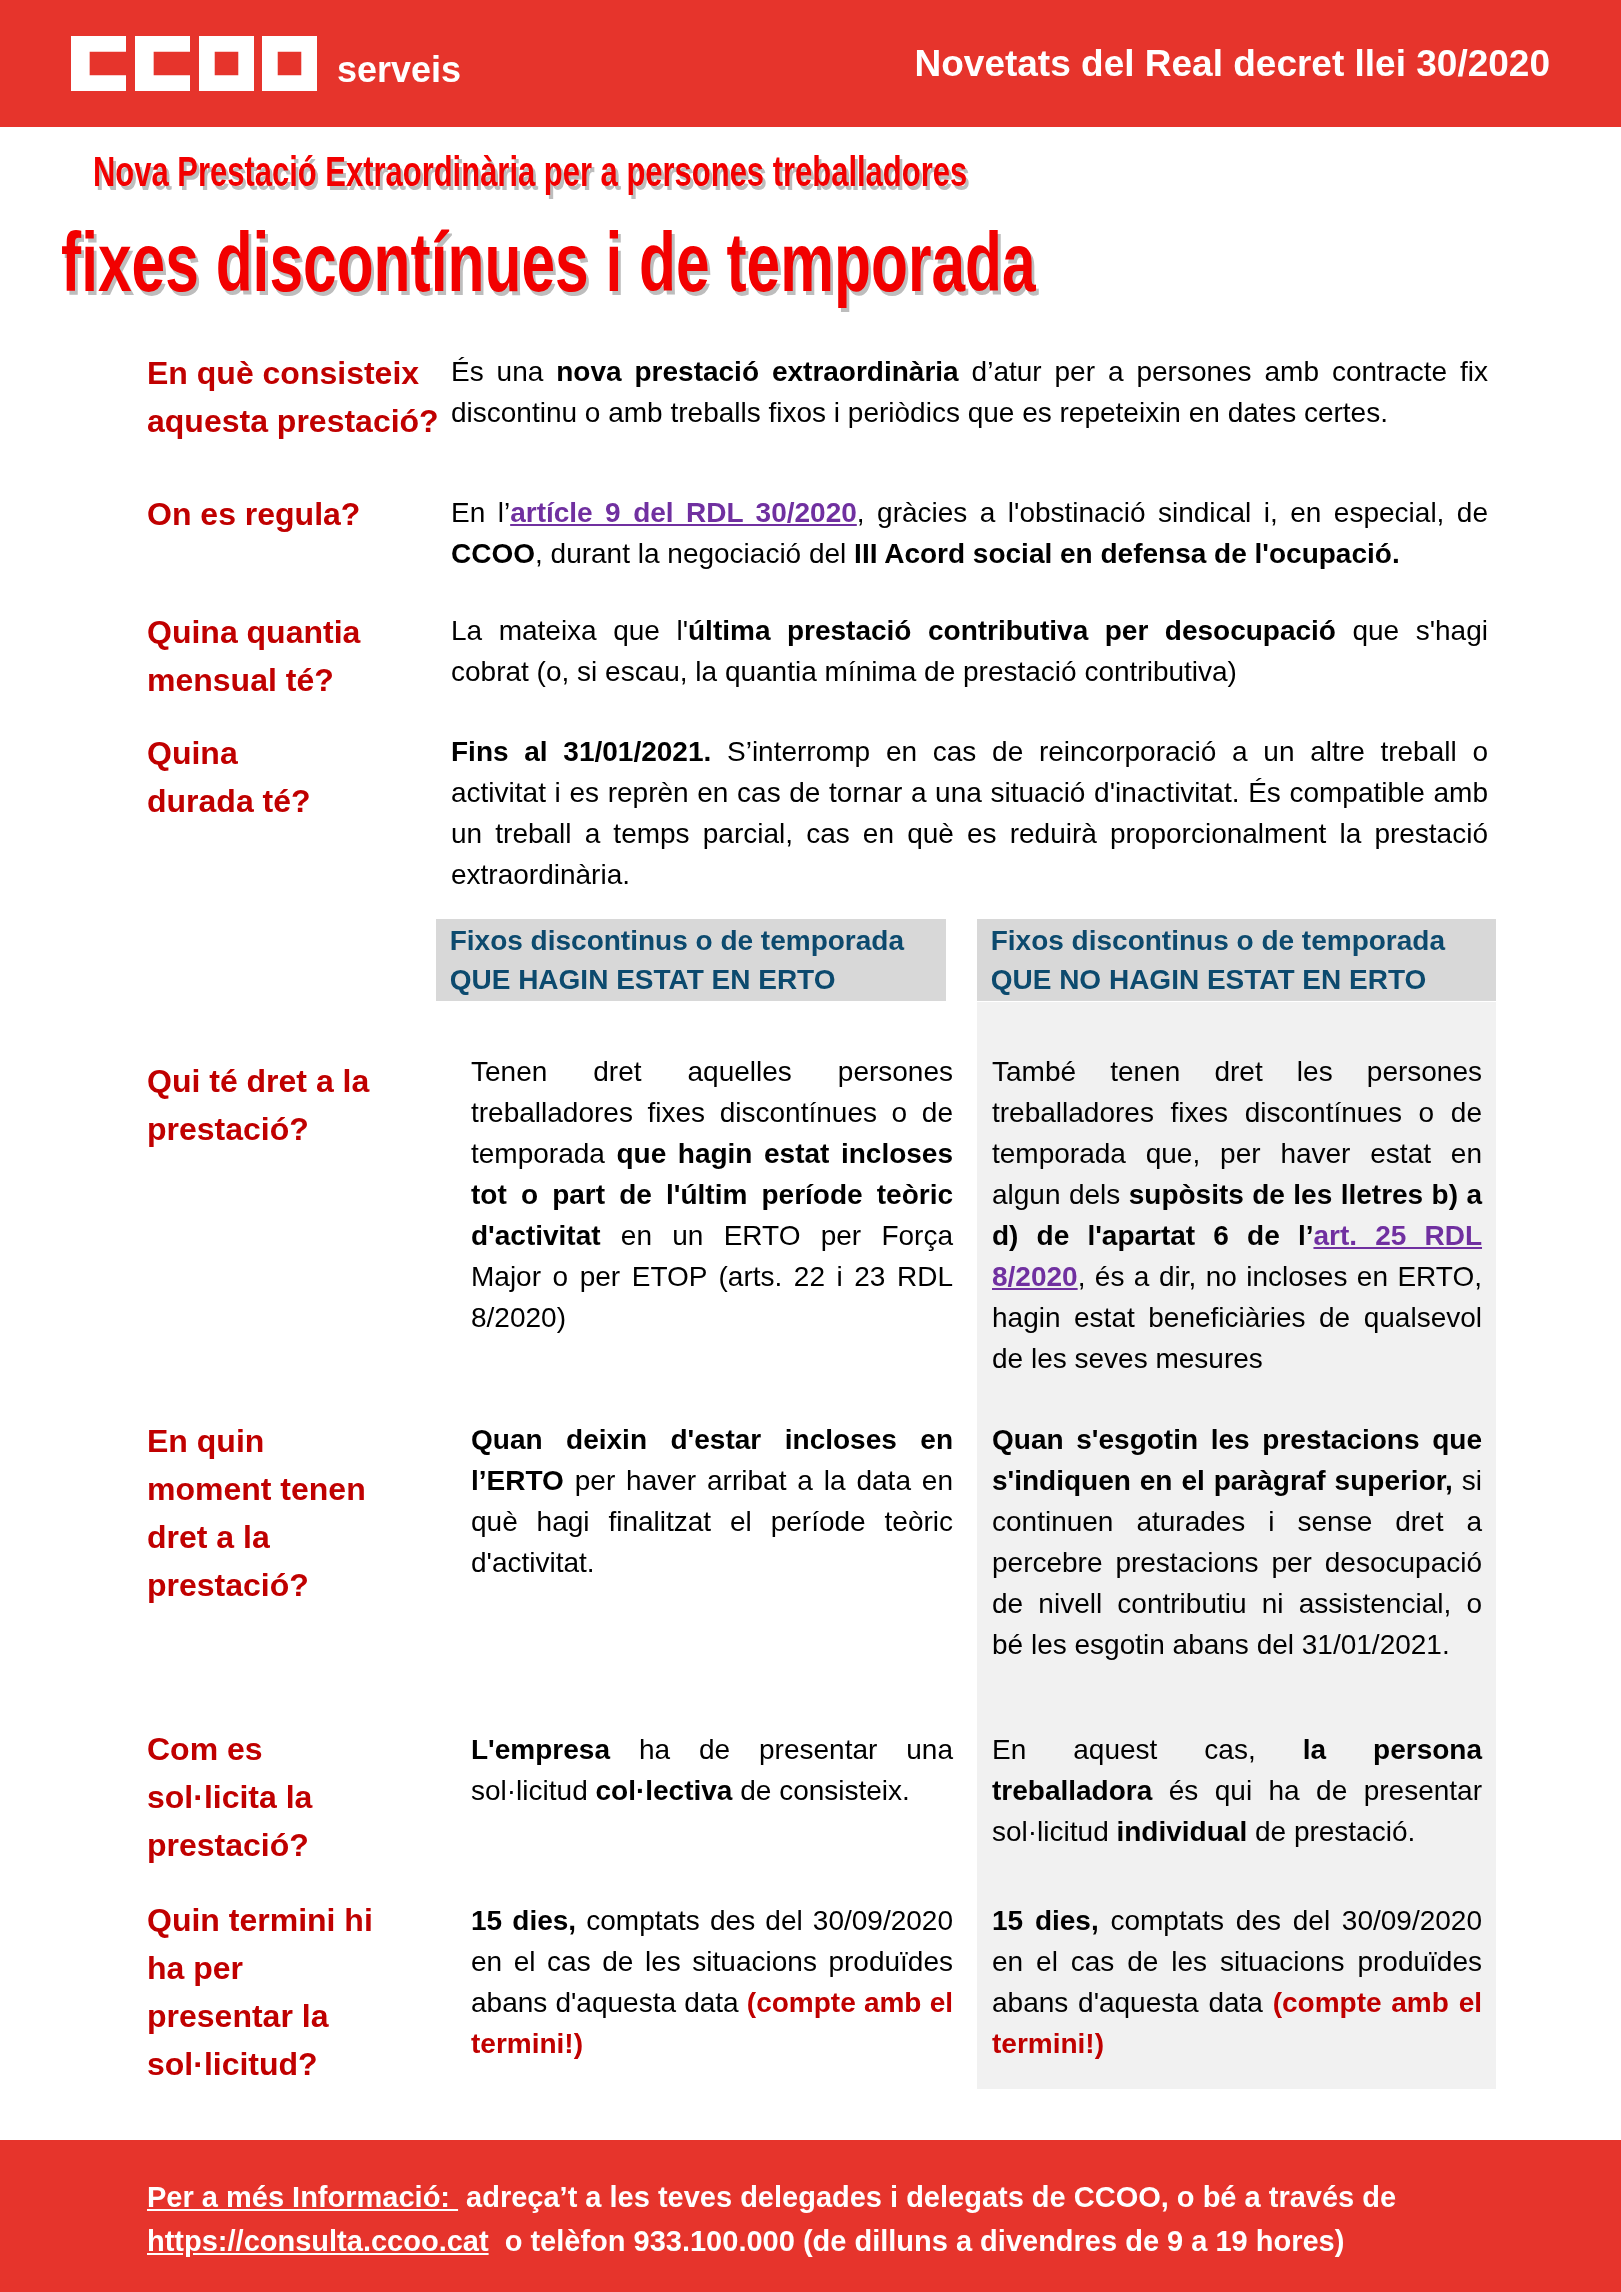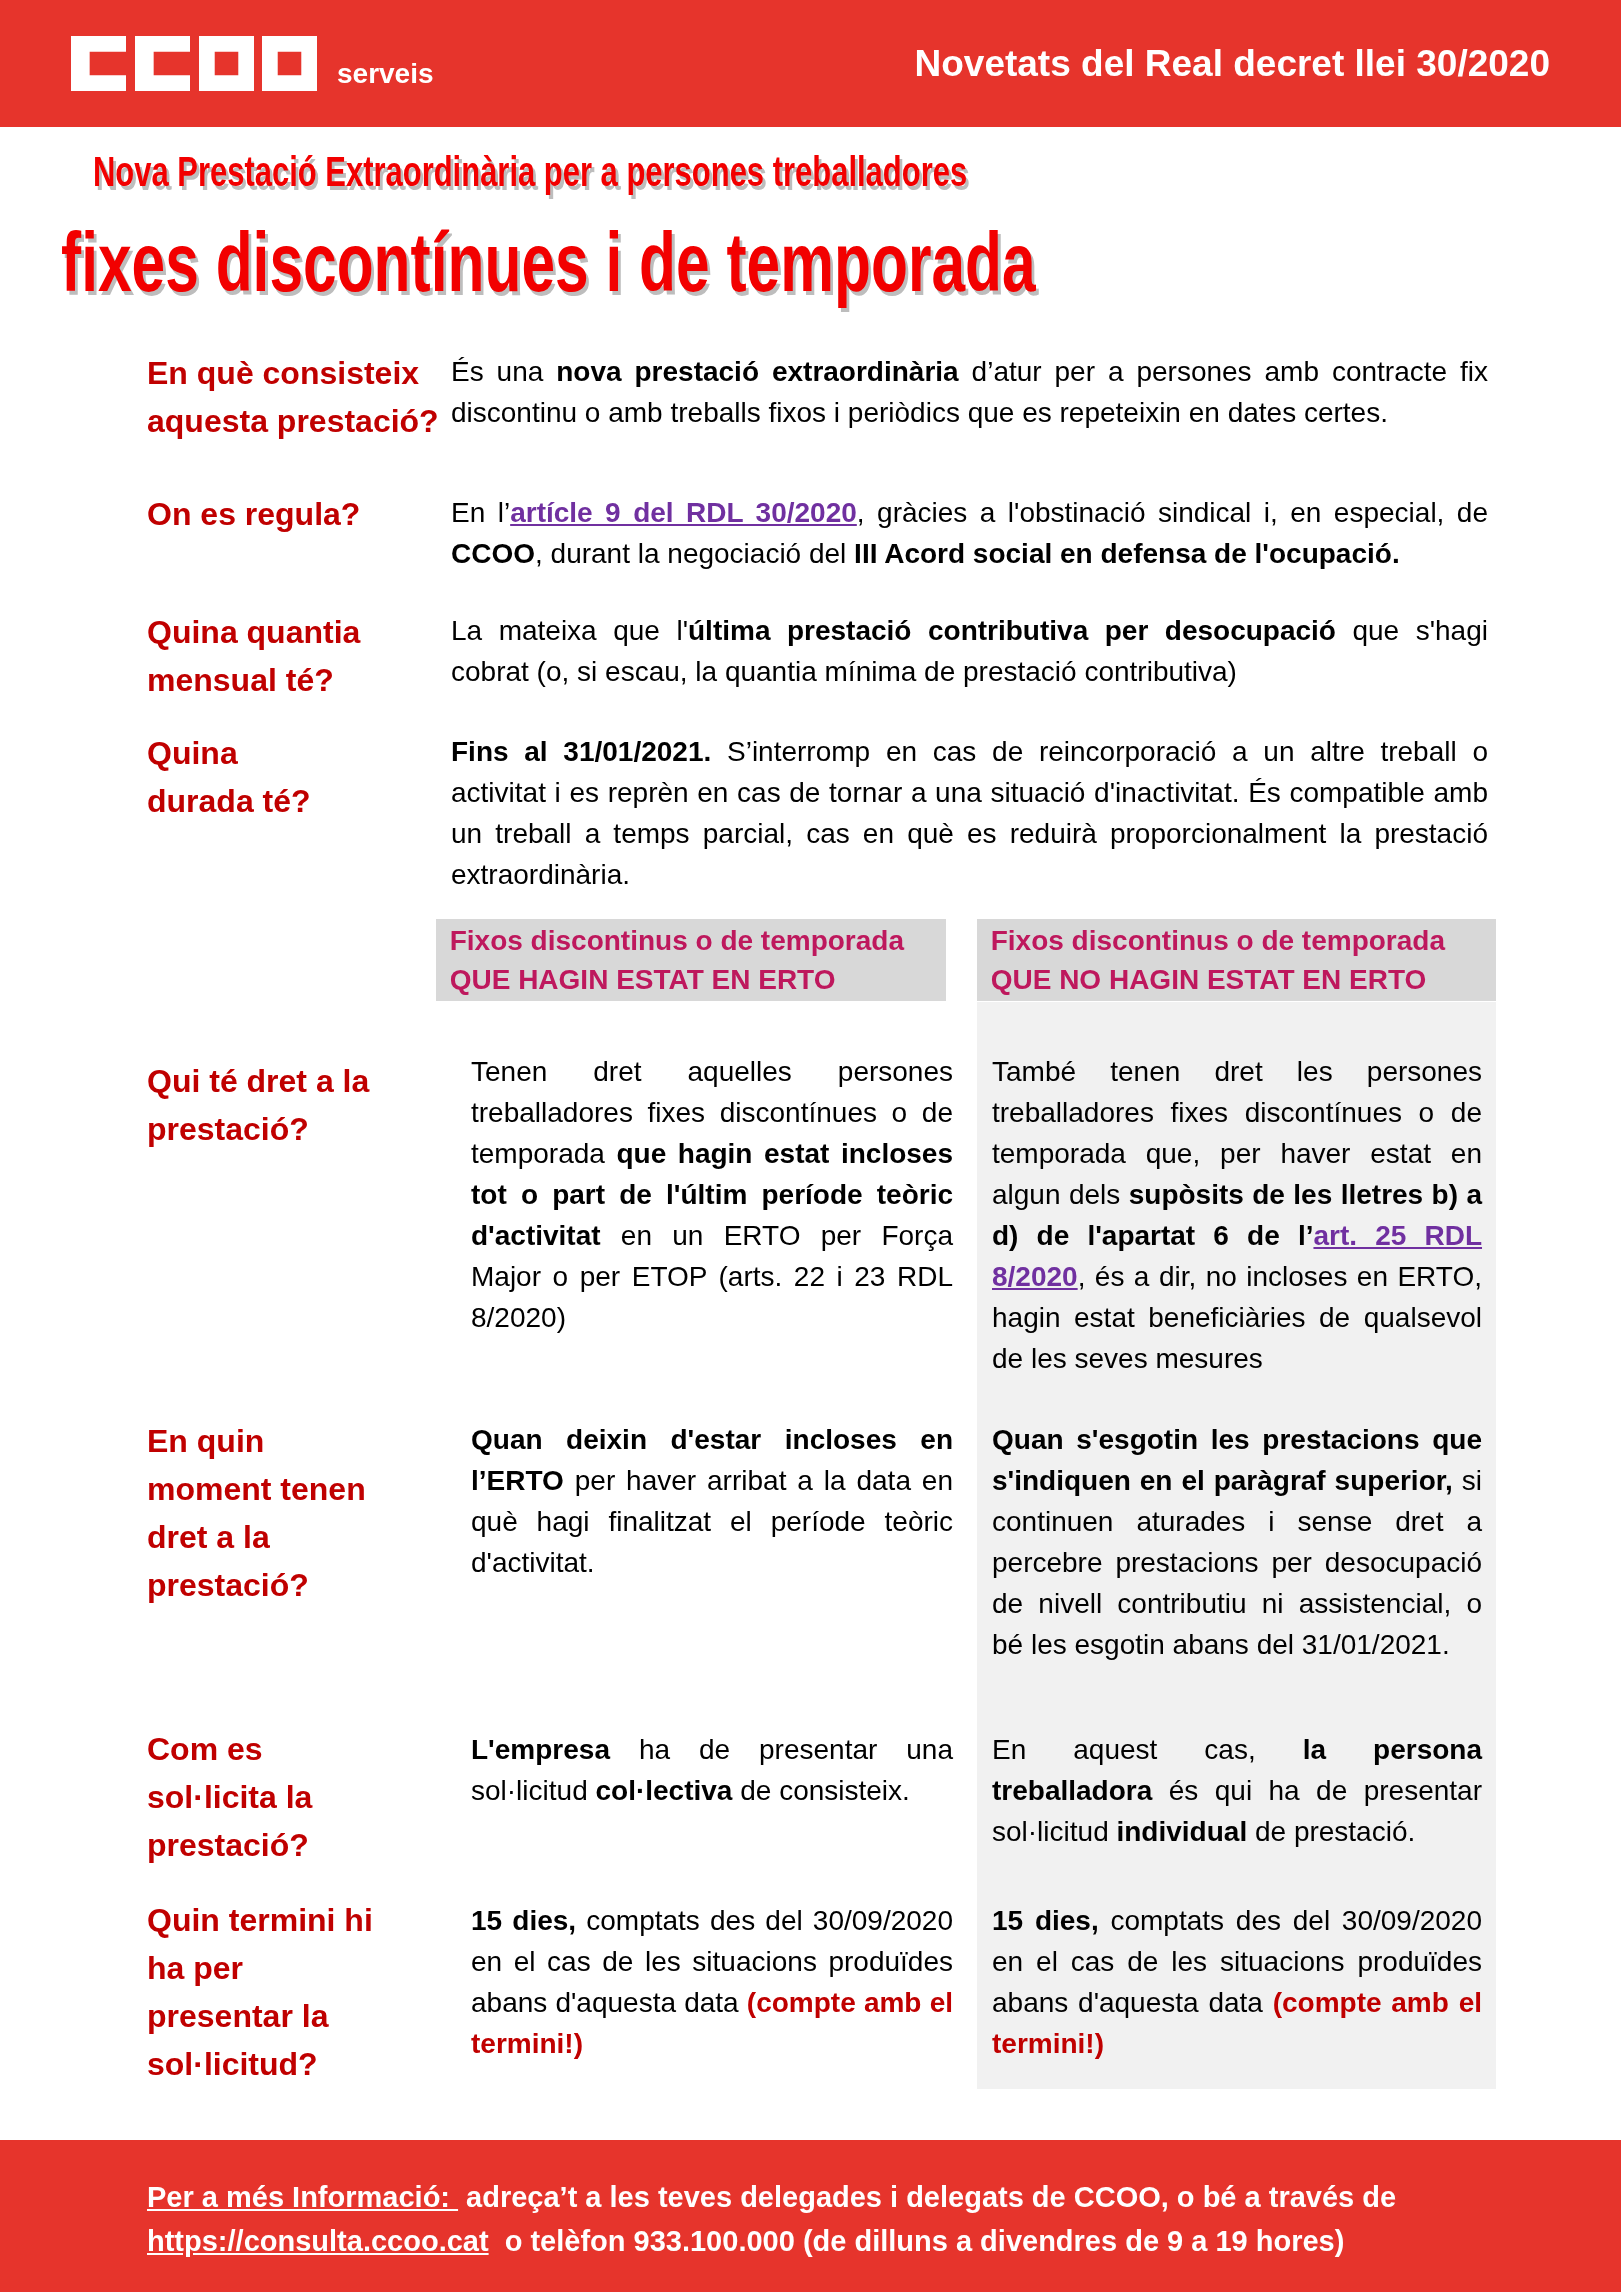--- a/index.html
+++ b/index.html
@@ -10,21 +10,21 @@
   }
   
   .topbar{
     position:absolute;left:0;top:0;width:100%;height:127px;background:#e6342c;
     display:flex;align-items:center;justify-content:space-between;
     padding:0 71px;box-sizing:border-box;
   }
   .brand{display:flex;align-items:flex-end;gap:19.6px;}
   .logo{display:flex;gap:8.8px;align-items:flex-end;}
   .logo svg{display:block;}
-  .brand-text{color:#fff;font-weight:bold;font-size:28px;line-height:1;padding-bottom:2.9px;text-align:center;}
+  .brand-text{color:#fff;font-weight:bold;font-size:36px;line-height:1;padding-bottom:2.9px;text-align:center;}
   .topbar-title{color:#fff;font-weight:bold;font-size:37px;white-space:nowrap;}
   
   .title-line{
     position:absolute;color:#f20000;font-weight:bold;white-space:nowrap;
     text-shadow:3.9px 3.9px 0 #bdbdbd;transform:scaleX(.72);transform-origin:0 0;
   }
   .title-line1{left:93px;top:147px;font-size:43px;}
   .title-line2{left:61px;top:214px;font-size:84px;}
   
   .q{
@@ -41,21 +41,21 @@
   .q2{top:490px}.a2{top:492px}
   .q3{top:608px}.a3{top:610px}
   .q4{top:729px}.a4{top:731px}
   .q5{top:1057px}.a5{top:1051px}
   .q6{top:1417px}.a6{top:1419px}
   .q7{top:1725px}.a7{top:1729px}
   .q8{top:1896px}.a8{top:1900px}
   
   .colhead{
     position:absolute;top:919px;height:82px;background:#d8d8d8;
-    color:#be185d;font-weight:bold;font-size:28px;line-height:39px;
+    color:#0c4a6e;font-weight:bold;font-size:28px;line-height:39px;
     white-space:pre-line;padding:2px 13.7px;box-sizing:border-box;
   }
   .colhead-left{left:436px;width:510px;}
   .colhead-right{left:977px;width:519px;}
   .rightbg{
     position:absolute;left:977px;top:1002px;width:519px;height:1087px;
     background:#f1f1f1;
   }
   
   .footer{

